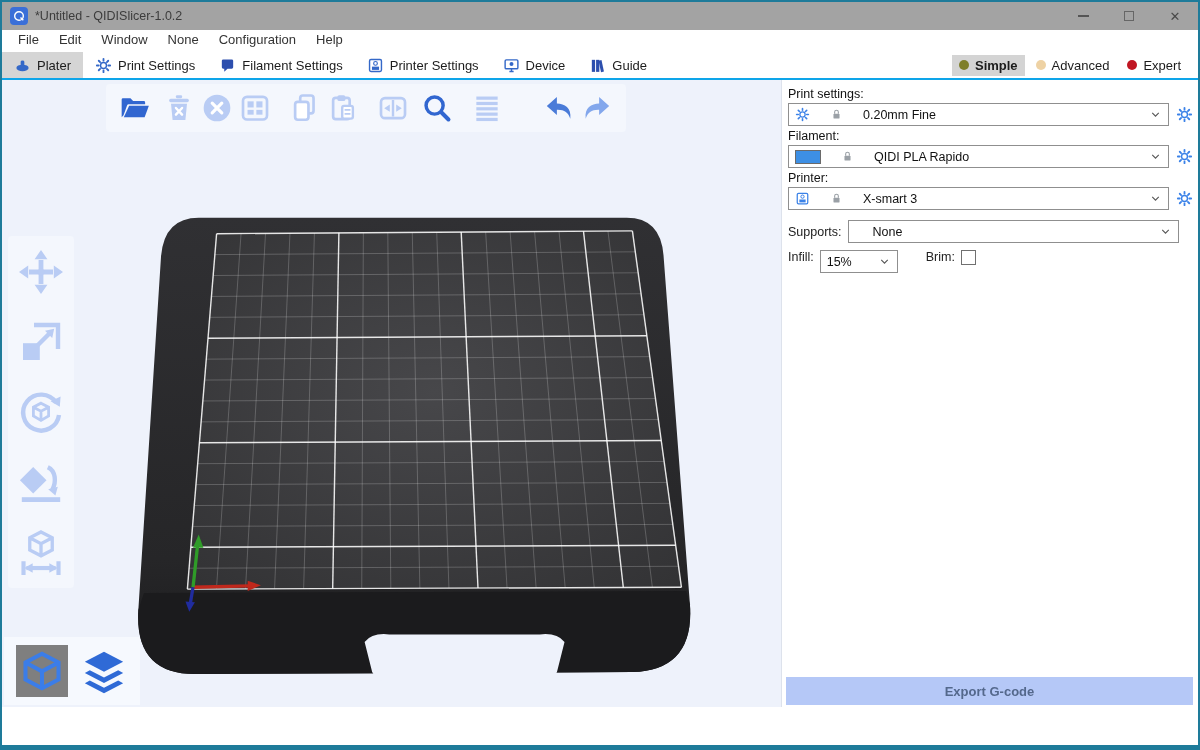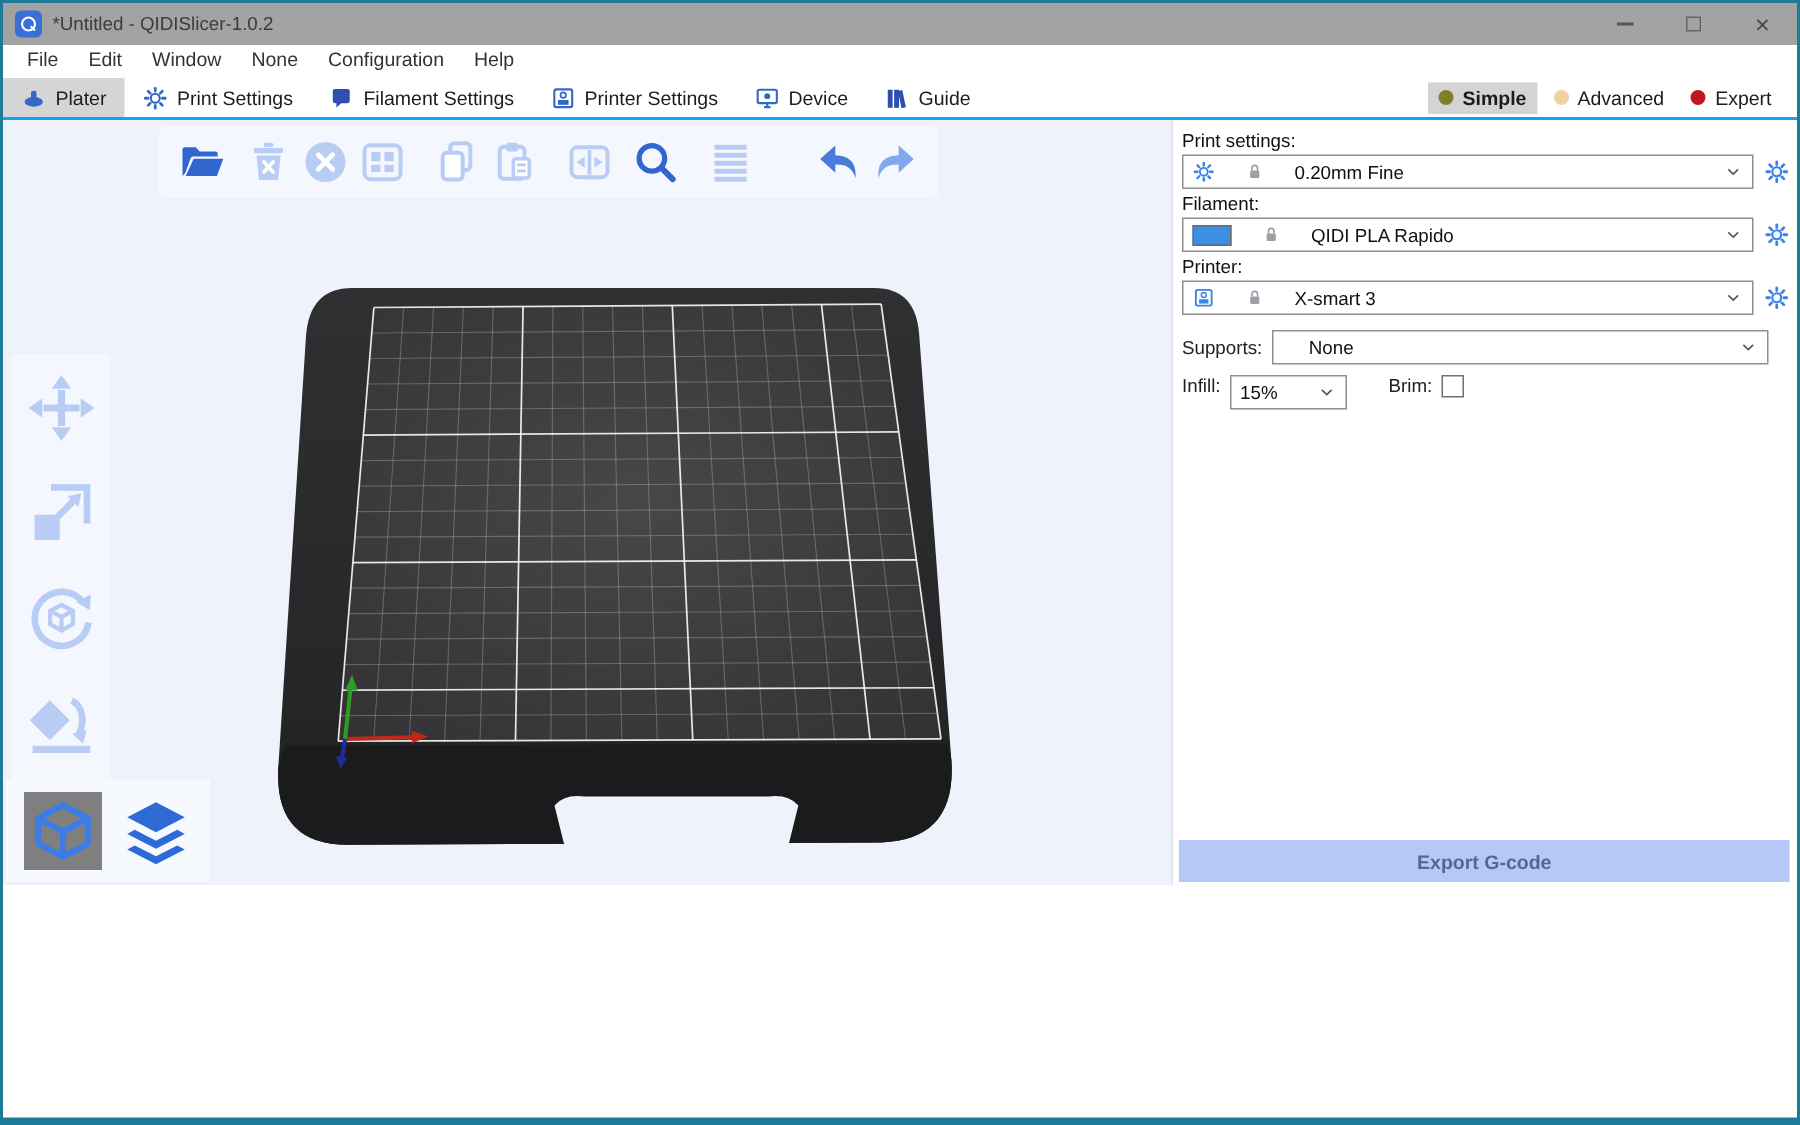--- a/index.html
+++ b/index.html
@@ -23,21 +23,21 @@
   .menu-item { padding:2px 10px; color:#333; font-size:13px; }
   
   .tabbar { height:28px; display:flex; align-items:stretch; border-bottom:2px solid #0ea5e9; background:#fff; }
   .tab { display:flex; align-items:center; gap:6px; padding:0 12px; font-size:13px; color:#1c1c1c; }
   .tab.active { background:#d5d5d5; }
   .modes { margin-left:auto; display:flex; align-items:center; gap:4px; padding-right:10px; }
   .mode { display:flex; align-items:center; gap:6px; padding:3px 7px; font-size:13px; color:#1c1c1c; }
   .mode.active { background:#d4d4d4; font-weight:bold; }
   .dot { width:10px; height:10px; border-radius:50%; }
   
-  .main { display:flex; height:510px; }
+  .main { display:flex; height:627px; }
   .viewport { flex:1; position:relative; background:#eef2fb; border-right:1px solid #dde2ec; }
   .bed-svg { position:absolute; inset:0; width:100%; height:100%; }
   
   .top-toolbar { position:absolute; left:104px; top:4px; height:48px; display:flex; align-items:center; padding:0 10px; background:#f4f7fd; border-radius:4px; }
   .tbtn { width:38px; height:38px; display:flex; align-items:center; justify-content:center; }
   .ic { display:block; }
   .en { color:#3166d0; }
   .en2 { color:#4a7bd8; }
   .semi { color:#83a7ec; }
   .dis { color:#b9ccf4; }

